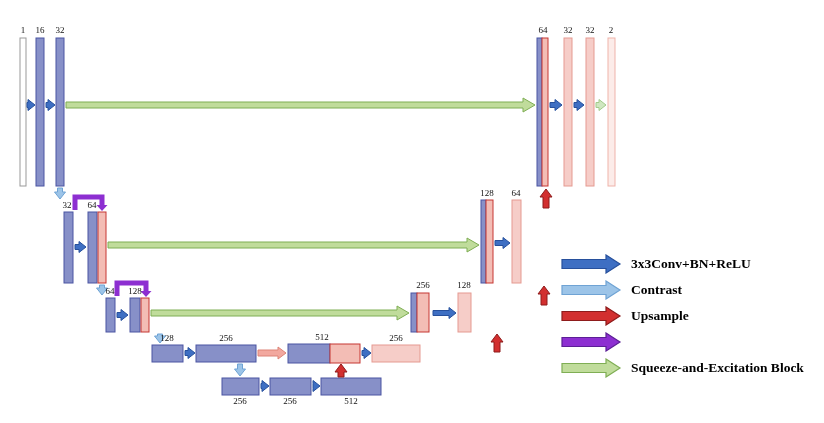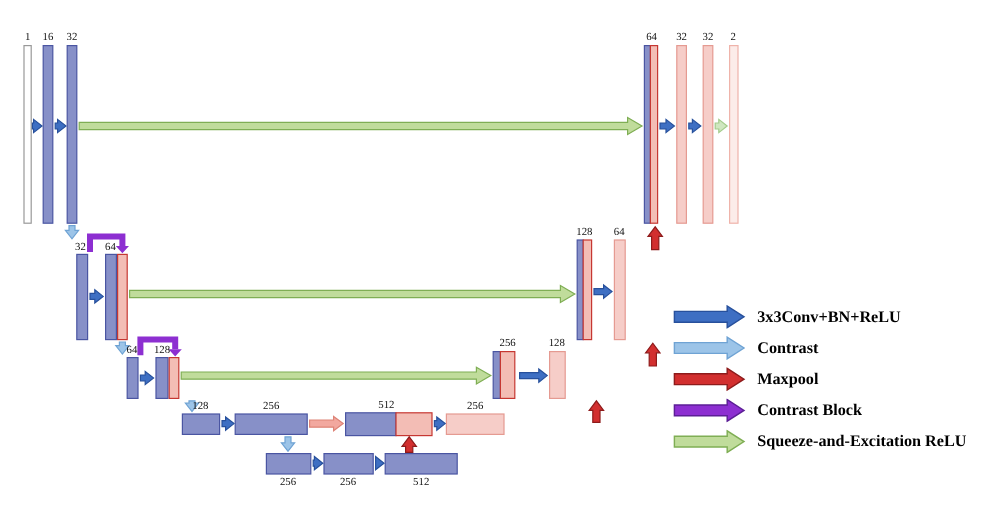--- a/index.html
+++ b/index.html
@@ -116,28 +116,27 @@
     <div class="legend-row">
       <svg class="legend-arrow" viewBox="0 0 62 20">
           <polygon points="2.0,14.5 46.0,14.5 46.0,19.0 60.0,10.0 46.0,1.0 46.0,5.5 2.0,5.5" fill="#9cc4e8" stroke="#6fa3d4" stroke-width="1.2"></polygon>
         </svg>
       <span class="legend-label">Contrast</span>
     </div>
     <div class="legend-row">
       <svg class="legend-arrow" viewBox="0 0 62 20">
           <polygon points="2.0,14.5 46.0,14.5 46.0,19.0 60.0,10.0 46.0,1.0 46.0,5.5 2.0,5.5" fill="#d22f2f" stroke="#8e1b1b" stroke-width="1.2"></polygon>
         </svg>
-      <span class="legend-label">Maxpool</span>
+      <span class="legend-label">Upsample</span>
     </div>
     <div class="legend-row">
       <svg class="legend-arrow" viewBox="0 0 62 20">
           <polygon points="2.0,14.5 46.0,14.5 46.0,19.0 60.0,10.0 46.0,1.0 46.0,5.5 2.0,5.5" fill="#8d2fd1" stroke="#5c1f96" stroke-width="1.2"></polygon>
         </svg>
-      <span class="legend-label">Contrast Block</span>
     </div>
     <div class="legend-row">
       <svg class="legend-arrow" viewBox="0 0 62 20">
           <polygon points="2.0,14.5 46.0,14.5 46.0,19.0 60.0,10.0 46.0,1.0 46.0,5.5 2.0,5.5" fill="#c0dc9b" stroke="#7fae54" stroke-width="1.2"></polygon>
         </svg>
-      <span class="legend-label">Squeeze-and-Excitation ReLU</span>
+      <span class="legend-label">Squeeze-and-Excitation Block</span>
     </div>
   </div>
 </div>
 
 </body></html>

